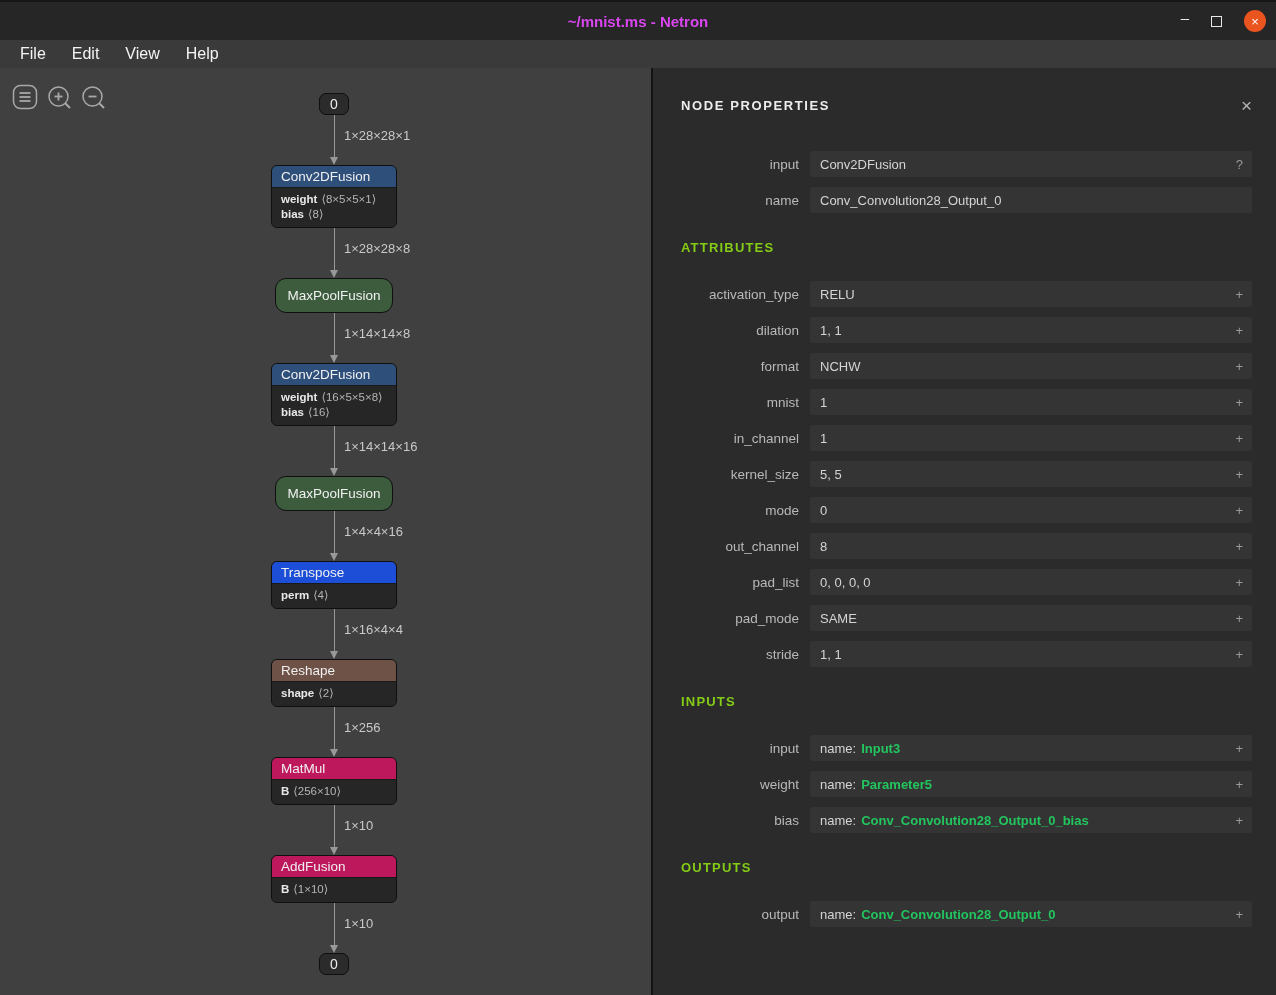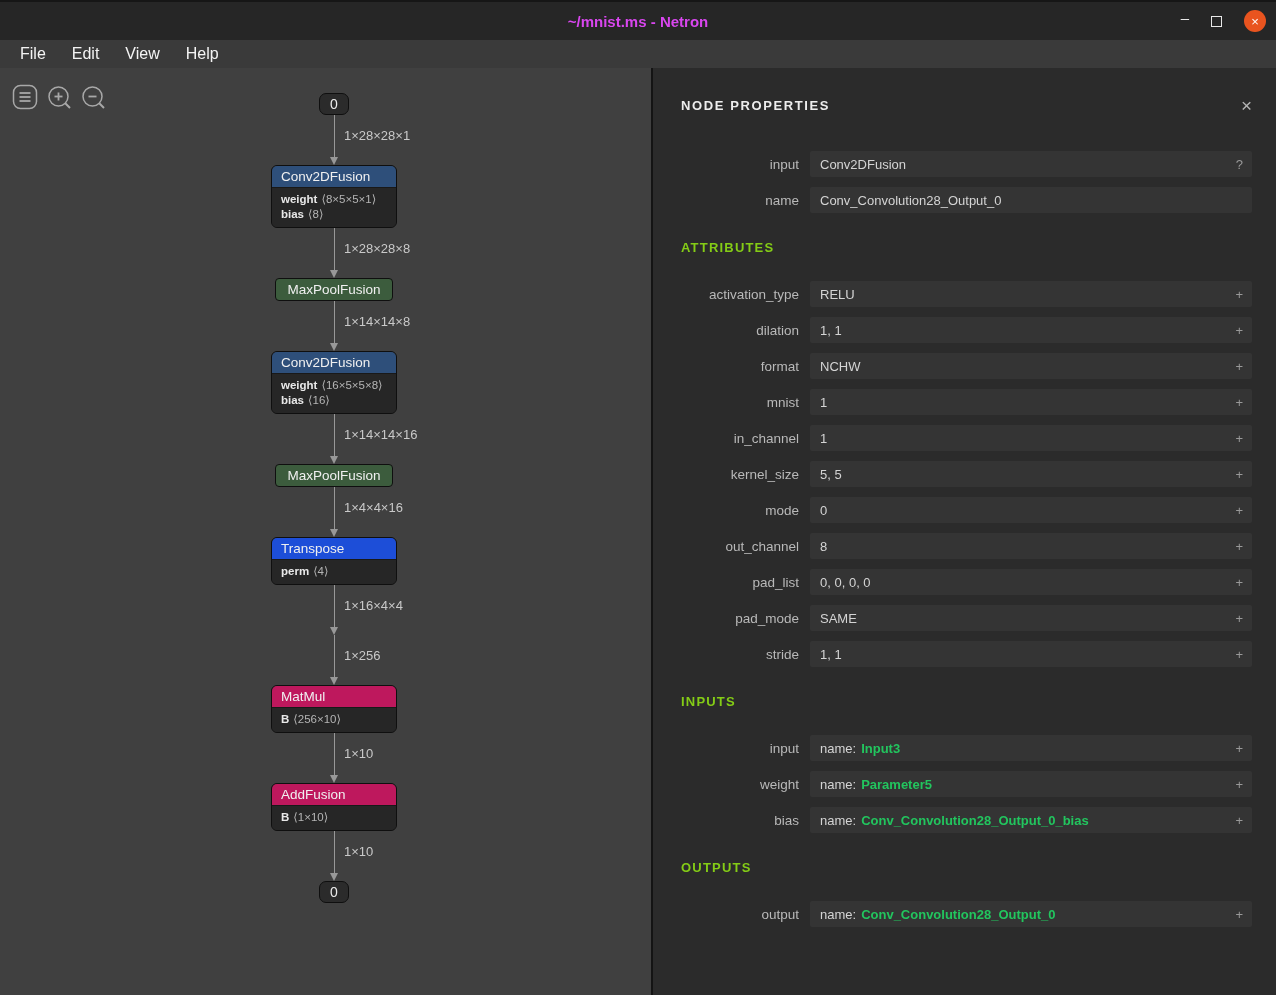--- a/index.html
+++ b/index.html
@@ -42,22 +42,22 @@
     font-size:13px;white-space:nowrap;}
   .gnode{width:126px;box-sizing:border-box;border:1px solid #0f0f0f;border-radius:6px;overflow:hidden;background:#262626;}
   .gnode-header{padding:3px 9px;font-size:13.5px;color:#f0f0f0;}
   .hdr-conv{background:#2e4f7a;}
   .hdr-transpose{background:#1d4ed8;}
   .hdr-reshape{background:#6e5248;}
   .hdr-generic{background:#be185d;}
   .gnode-body{background:#262626;border-top:1px solid #191919;padding:4px 9px 5px;}
   .gnode-attr{font-size:11.5px;color:#b5b5b5;line-height:15px;white-space:nowrap;}
   .gnode-attr b{color:#e8e8e8;margin-right:4px;}
-  .pill{background:#3c5c3d;border:1px solid #0f0f0f;border-radius:4px;
-    padding:3px 11px;font-size:13.5px;color:#f0f0f0;white-space:nowrap;}
+  .pill{background:#3c5c3d;border:1px solid #0f0f0f;border-radius:11px;
+    padding:9px 11px;font-size:13.5px;color:#f0f0f0;white-space:nowrap;}
   
   .panel-header{display:flex;justify-content:space-between;align-items:center;padding-top:28px;}
   .panel-title{color:#ededed;font-weight:bold;font-size:13px;letter-spacing:1.6px;}
   .close-btn{color:#b4b4b4;font-size:19px;line-height:1;}
   .prow{display:flex;align-items:center;margin-bottom:10px;}
   .prow-label{width:118px;flex:none;text-align:right;color:#b9b9b9;font-size:13.5px;padding-right:11px;}
   .prow-box{flex:1;height:26px;background:#343434;border-radius:2px;display:flex;align-items:center;
     padding:0 10px;color:#d4d4d4;font-size:13px;position:relative;box-sizing:border-box;}
   .box-action{position:absolute;right:9px;color:#999;font-size:13px;}
   .row-type{margin-top:36px;}
@@ -175,20 +175,26 @@
           <div class="gnode-attr"><b>perm</b><span>⟨4⟩</span></div>
         </div>
       </div>
 
       <div class="edge">
         <div class="line"></div>
           <div class="arrow"></div>
         <span class="edge-label">1×16×4×4</span>
       </div>
 
+      <div class="gnode">
+        <div class="gnode-header hdr-reshape">Reshape</div>
+        <div class="gnode-body">
+          <div class="gnode-attr"><b>shape</b><span>⟨2⟩</span></div>
+        </div>
+      </div>
 
       <div class="edge">
         <div class="line"></div>
           <div class="arrow"></div>
         <span class="edge-label">1×256</span>
       </div>
 
       <div class="gnode">
         <div class="gnode-header hdr-generic">MatMul</div>
         <div class="gnode-body">

